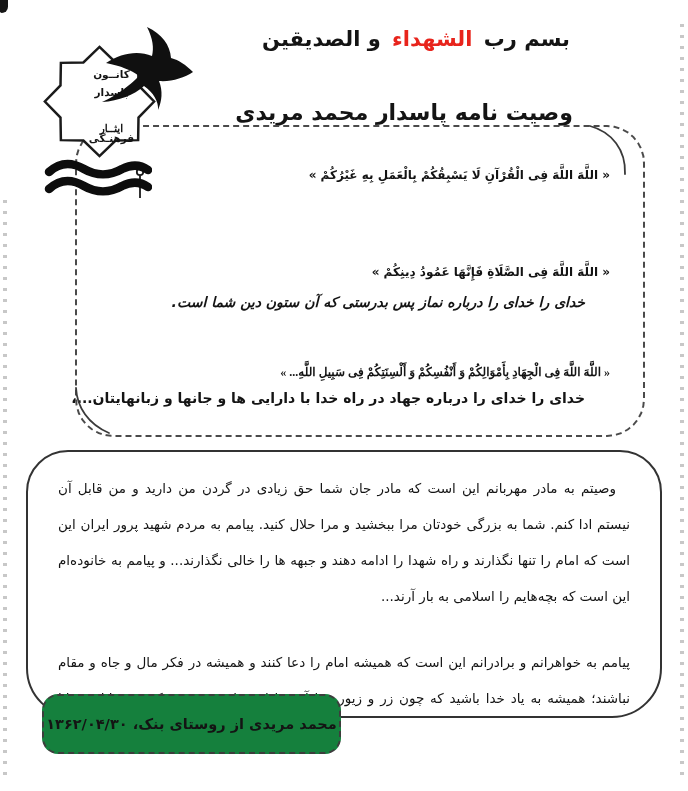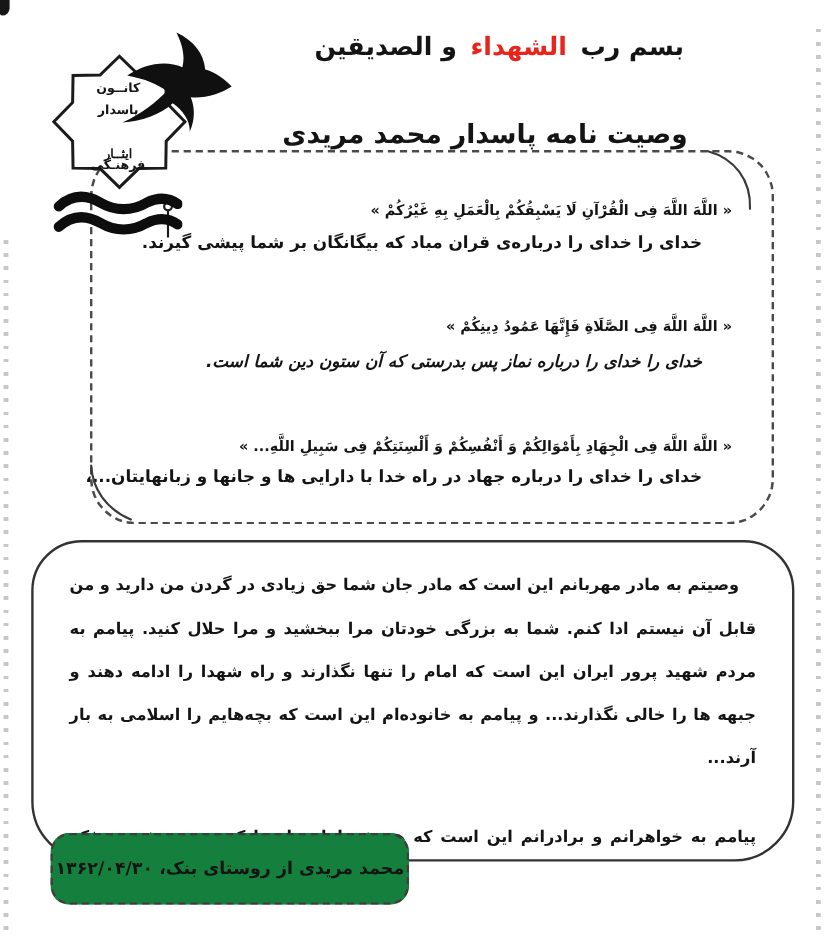--- a/index.html
+++ b/index.html
@@ -20,40 +20,40 @@
   .doc-title{position:absolute;top:100px;right:115px;font-size:22px;font-weight:bold;direction:rtl;white-space:nowrap;}
 
   
   .quote-box{position:absolute;left:75px;top:125px;width:566px;height:308px;
     border:2px dashed #4a4a4a;border-radius:38px;z-index:1;}
   .q-line{position:absolute;direction:rtl;white-space:nowrap;font-weight:bold;}
   .q-arabic{right:33px;font-size:12px;margin-top:24px;}
   .q-persian{right:58px;font-size:14px;}
   .qa0{top:17px;} .qp0{top:68px;}
   .qa1{top:114px;} .qp1{top:167px;font-style:italic;}
-  .qa2{top:214px;} .qp2{top:263px;}
+  .qa2{top:214px;font-family:Liberation Serif, serif;} .qp2{top:263px;}
 
   
   .arc{position:absolute;z-index:2;}
 
   
   .logo{position:absolute;left:40px;top:28px;width:160px;height:175px;z-index:4;}
   .star-svg{position:absolute;left:2px;top:16px;}
-  .star-text{position:absolute;left:1px;top:16px;width:115px;height:115px;direction:rtl;}
+  .star-text{position:absolute;left:14px;top:16px;width:115px;height:115px;direction:rtl;}
   .star-text div{position:absolute;width:100%;text-align:center;font-size:10.5px;font-weight:bold;letter-spacing:.5px;}
   .sl0{top:24px;} .sl1{top:42px;} .sl2{top:60px;margin-top:28px;} .sl3{top:78px;font-family:Liberation Serif, serif;}
   .bird-svg{position:absolute;left:56px;top:-3px;}
   .pin-svg{position:absolute;left:93px;top:136px;}
   .waves-svg{position:absolute;left:4px;top:131px;}
 
   
   .will-box{position:absolute;left:26px;top:450px;width:636px;height:268px;box-sizing:border-box;
     border:2px solid #333;border-radius:42px 42px 50px 50px;z-index:1;
     padding:18px 30px 0 30px;direction:rtl;text-align:justify;
-    font-size:13.5px;font-weight:bold;line-height:36px;overflow:hidden;}
+    font-size:13.5px;font-weight:normal;line-height:36px;overflow:hidden;}
   .will-p1{text-indent:14px;margin:0;}
   .will-p2{margin:30px 0 0 0;}
 
   
   .sign-box{position:absolute;left:42px;top:694px;width:295px;height:56px;background:#15803d;
     border:2px dashed #3d3d3d;border-radius:16px;z-index:5;
     display:flex;align-items:center;justify-content:center;
     direction:rtl;font-size:14.5px;font-weight:bold;white-space:nowrap;}
 
   .red{color:#e8241c;}
@@ -69,21 +69,20 @@
 
   <div class="bismillah">
     <span>بسم رب</span>
     <span class="red">الشهداء</span>
     <span>و الصدیقین</span>
   </div>
   <div class="doc-title">وصیت نامه پاسدار محمد مریدی</div>
 
   <div class="quote-box">
     <div class="q-line q-arabic qa0">« اللَّهَ اللَّهَ فِی الْقُرْآنِ لَا یَسْبِقُکُمْ بِالْعَمَلِ بِهِ غَیْرُکُمْ »</div>
-    <div class="q-line q-persian qp0">خدای را خدای را درباره‌ی قران مباد که بیگانگان بر شما پیشی گیرند.</div>
     <div class="q-line q-arabic qa1">« اللَّهَ اللَّهَ فِی الصَّلَاةِ فَإِنَّهَا عَمُودُ دِینِکُمْ »</div>
     <div class="q-line q-persian qp1">خدای را خدای را درباره نماز پس بدرستی که آن ستون دین شما است.</div>
     <div class="q-line q-arabic qa2">« اللَّهَ اللَّهَ فِی الْجِهَادِ بِأَمْوَالِکُمْ وَ أَنْفُسِکُمْ وَ أَلْسِنَتِکُمْ فِی سَبِیلِ اللَّهِ... »</div>
     <div class="q-line q-persian qp2">خدای را خدای را درباره جهاد در راه خدا با دارایی ها و جانها و زبانهایتان...،</div>
   </div>
 
   <svg class="arc" style="left:586px;top:123px;" width="48" height="54" viewBox="0 0 48 54">
     <path d="M4,3 C26,9 40,27 39,51" fill="none" stroke="#3a3a3a" stroke-width="1.8" stroke-linecap="round"></path>
   </svg>
   <svg class="arc" style="left:62px;top:385px;" width="50" height="52" viewBox="0 0 50 52">

